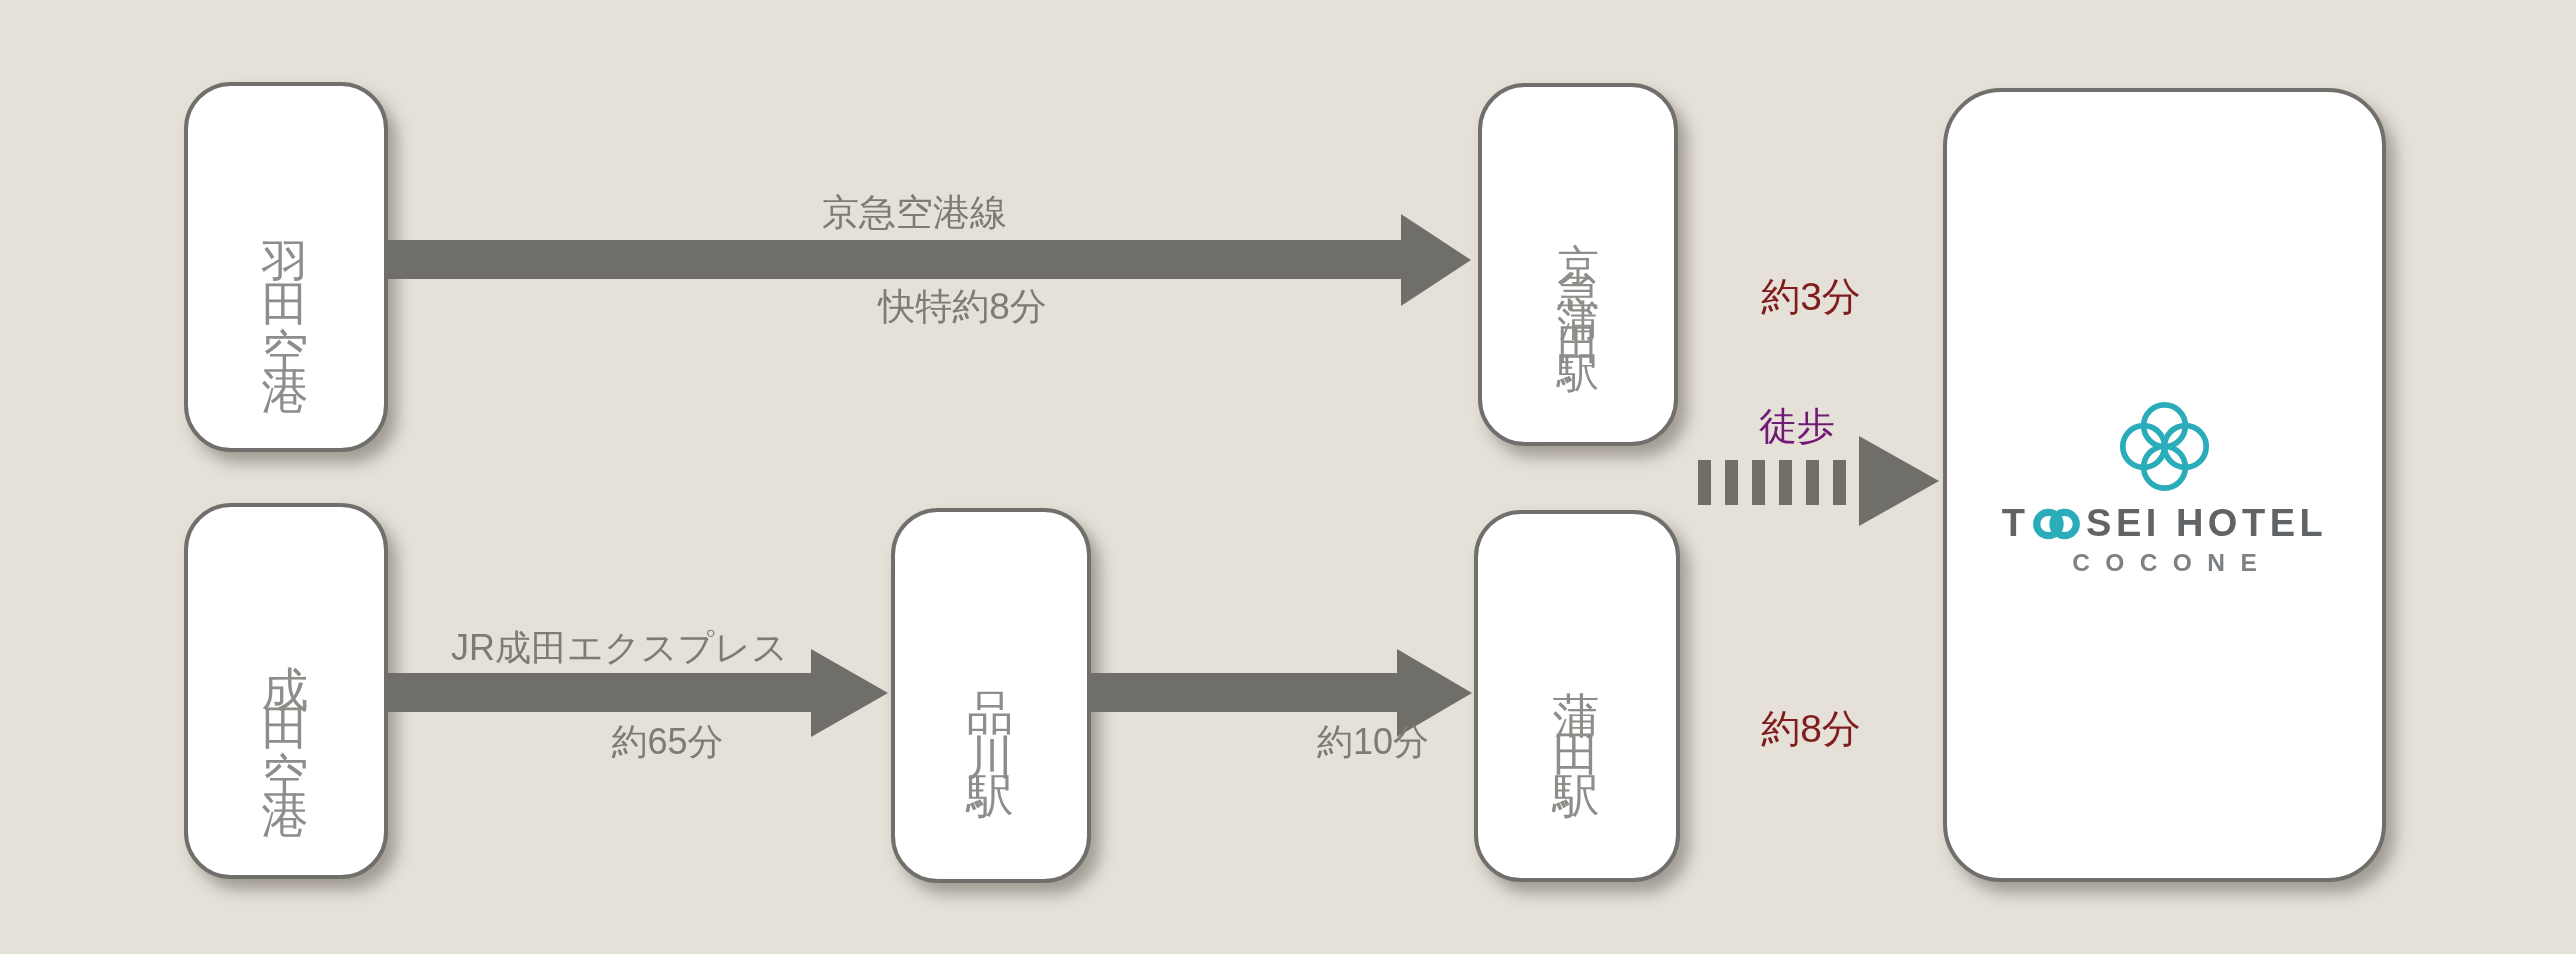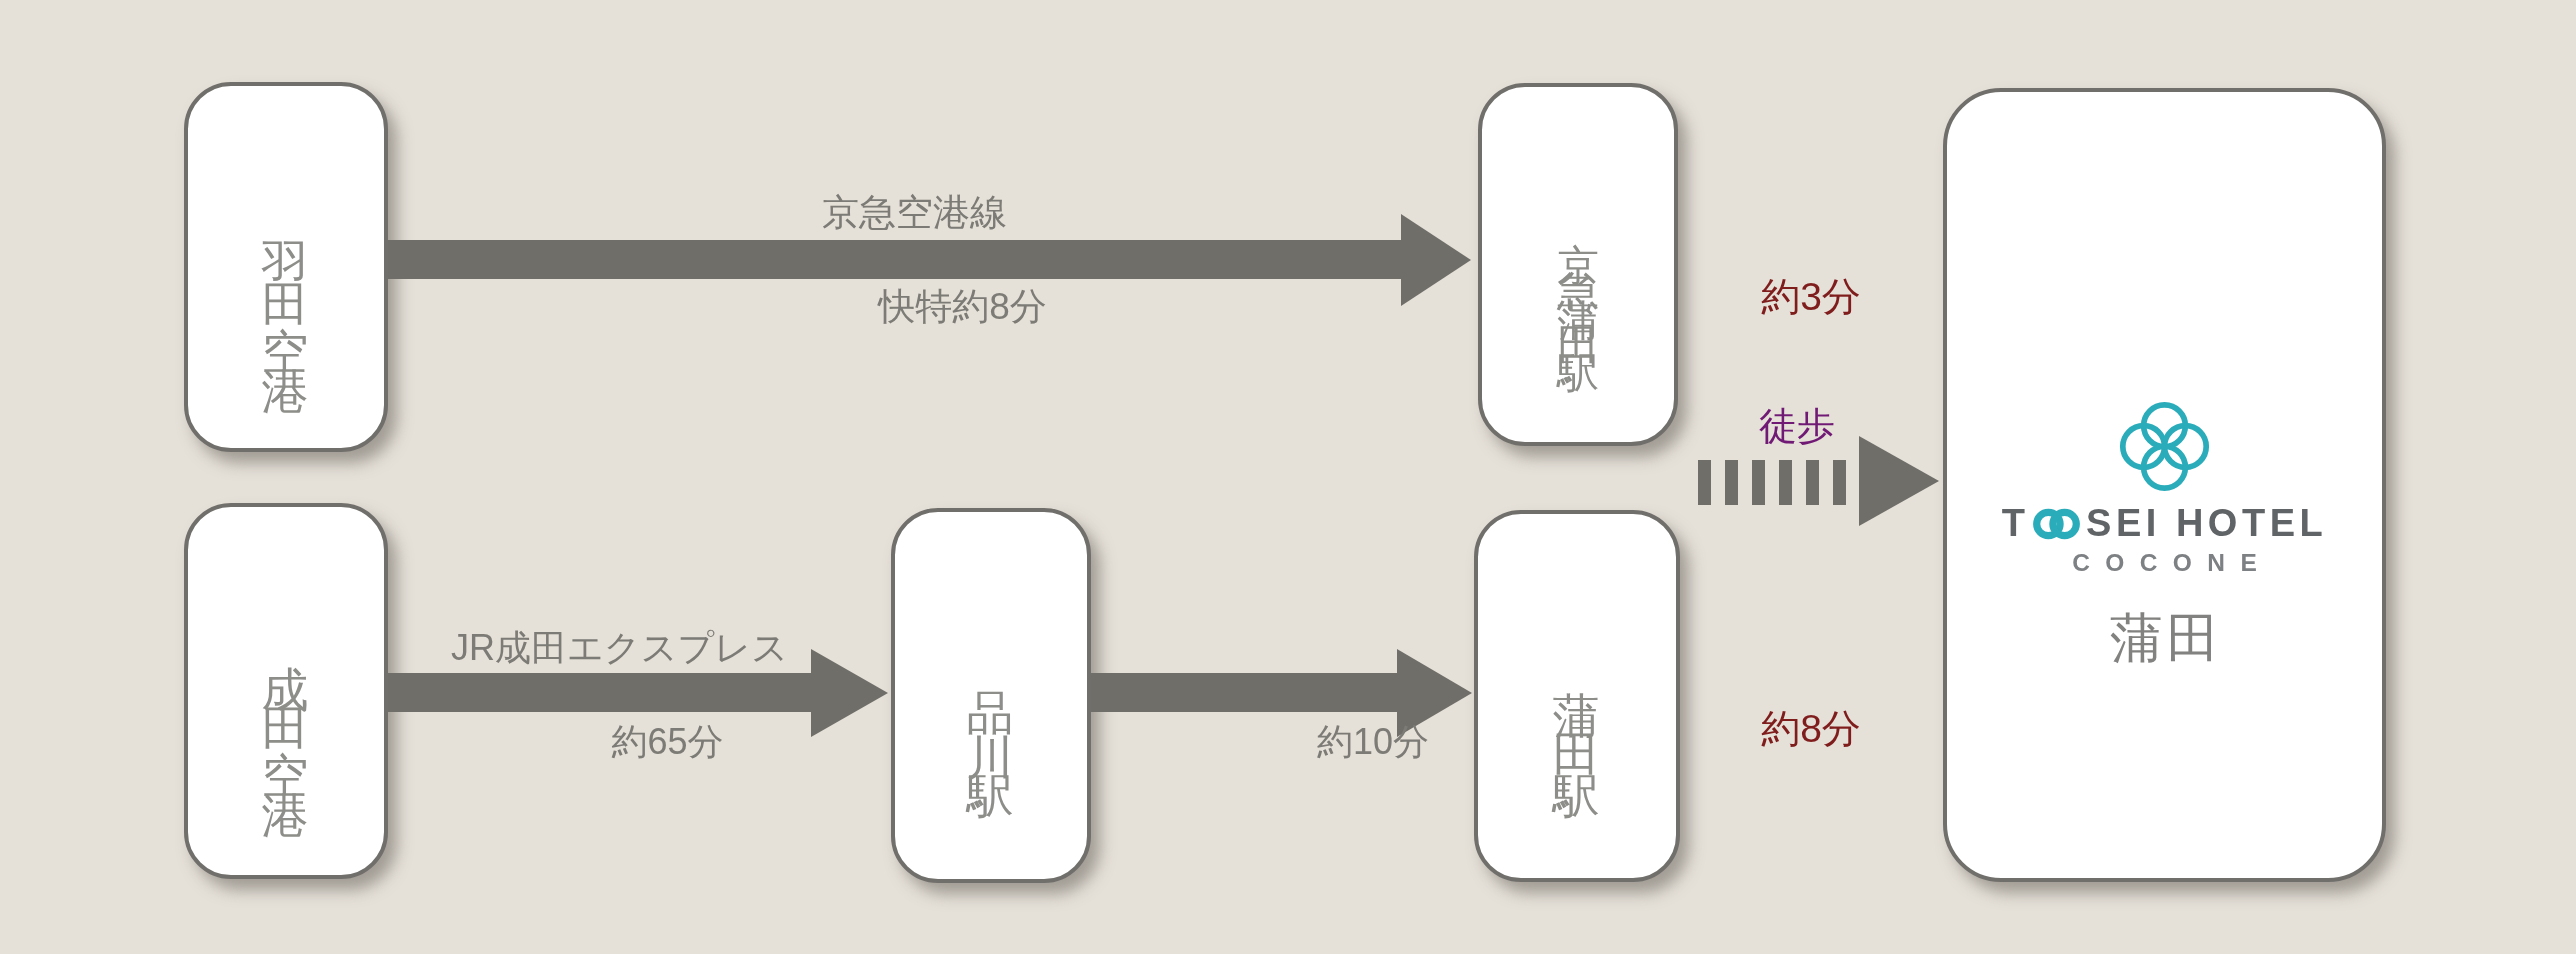--- a/index.html
+++ b/index.html
@@ -158,17 +158,16 @@
     </svg>
     <div id="brand-row">
       <span>T</span>
       <svg class="o-glyph" width="53" height="36" viewBox="0 0 58 40" fill="none">
         <circle cx="20" cy="20" r="13" stroke="#2aacba" stroke-width="8"></circle>
         <circle cx="38" cy="20" r="13" stroke="#2aacba" stroke-width="8"></circle>
       </svg>
       <span>SEI HOTEL</span>
     </div>
     <div id="brand-sub">COCONE</div>
-    <div id="hotel-city">蒲田</div>
   </div>
 
 </div>
 
 
 </body></html>

